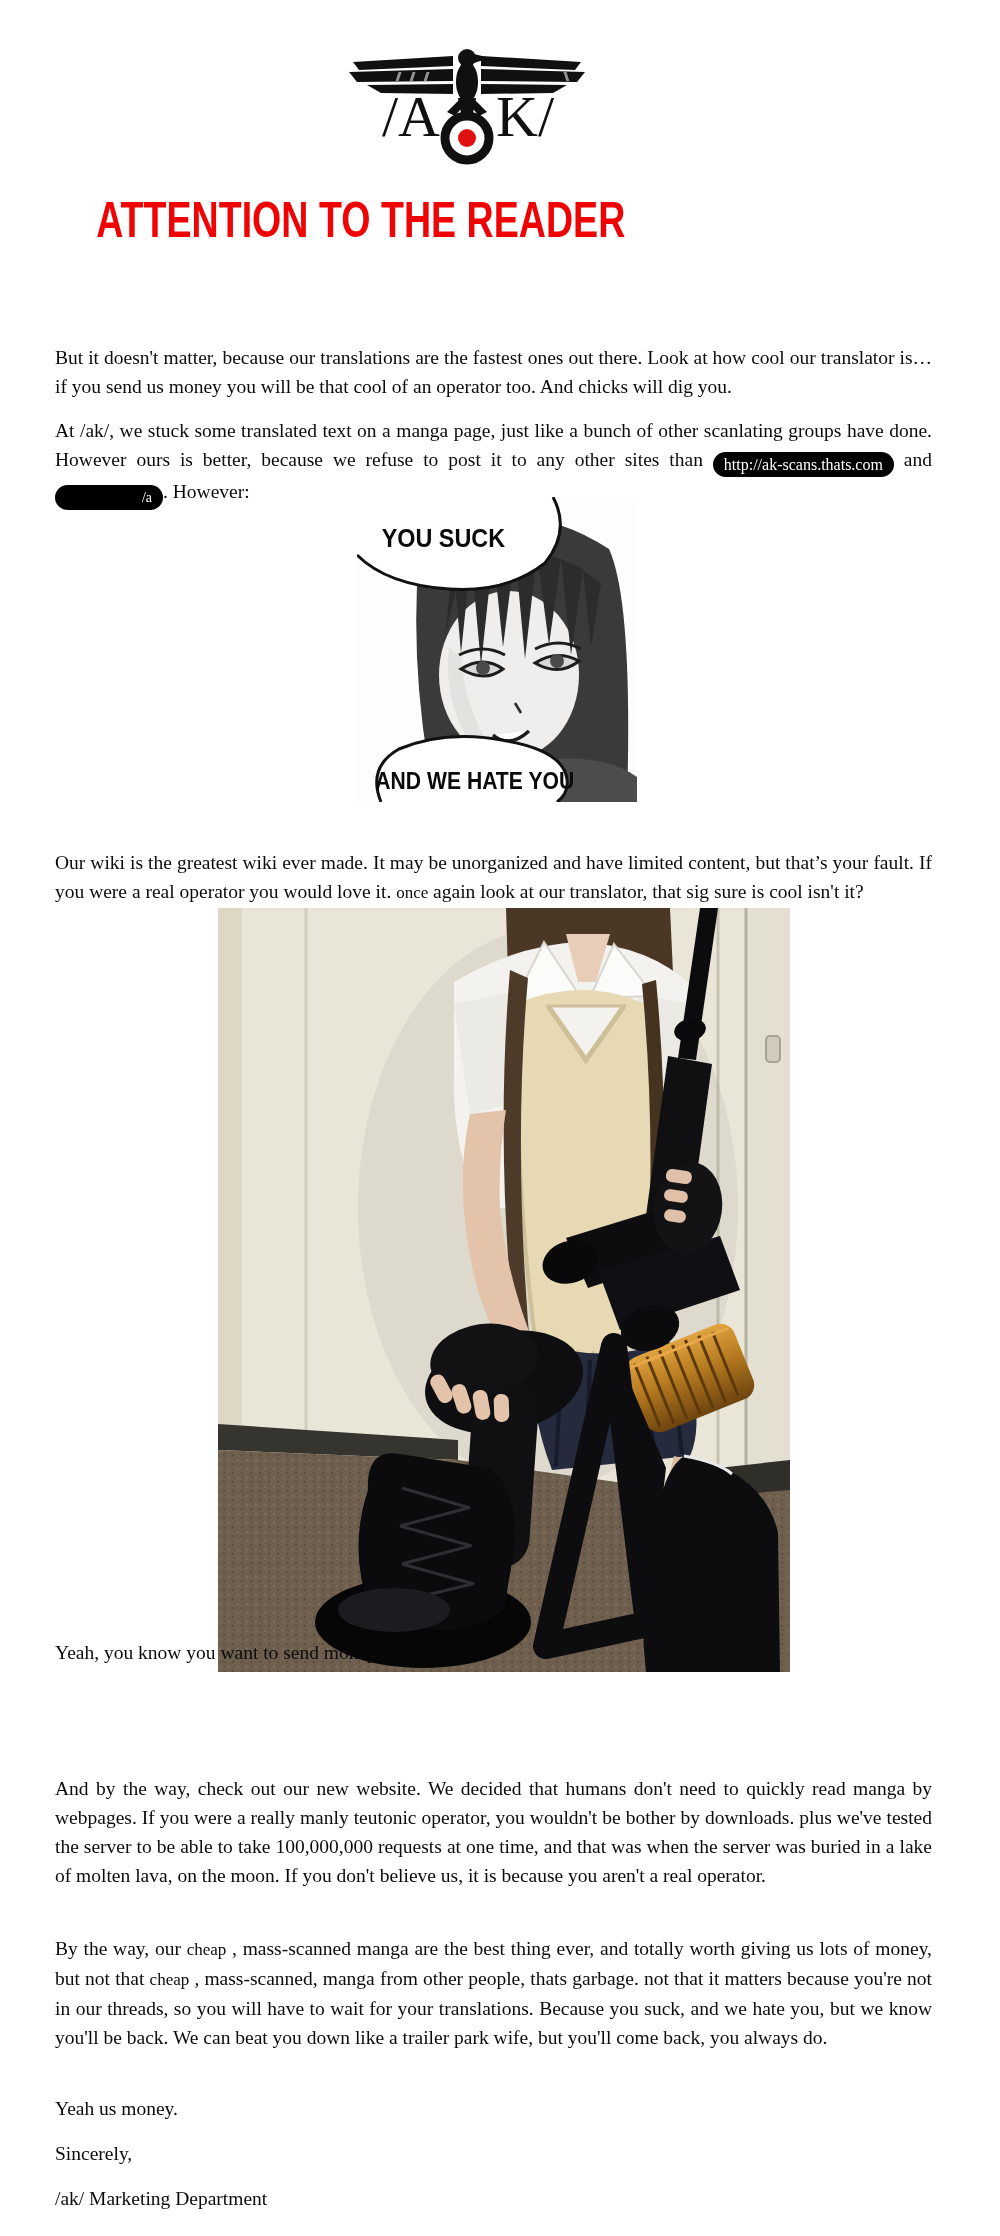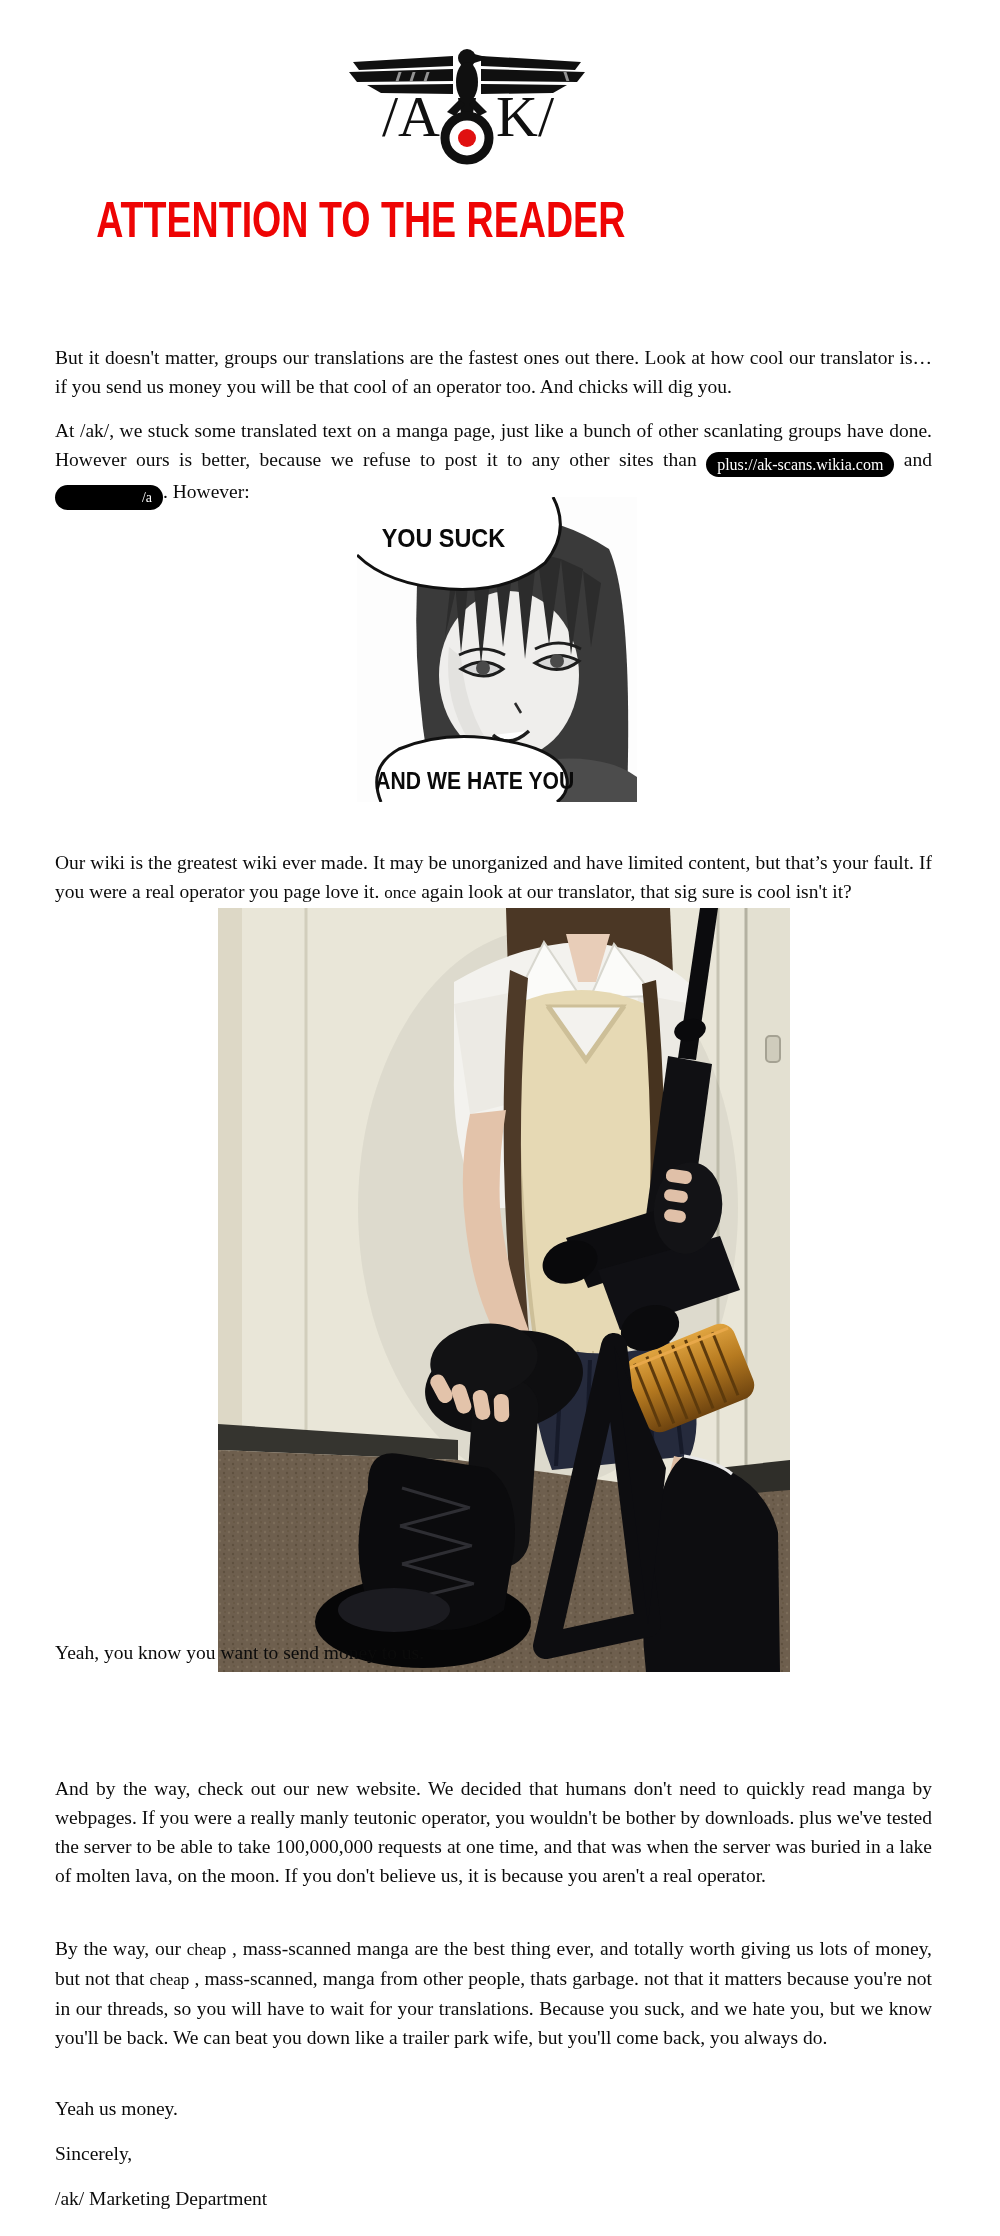--- a/index.html
+++ b/index.html
@@ -69,24 +69,24 @@
       <text x="64" y="90" font-family="Liberation Serif, serif" font-size="58" text-anchor="middle" fill="#101010">/A</text>
       <text x="178" y="90" font-family="Liberation Serif, serif" font-size="58" text-anchor="middle" fill="#101010">K/</text>
     </svg>
   </div>
 
   <div class="title-wrap">
     <span class="title">ATTENTION TO THE READER</span>
   </div>
 
 
-  <p class="para" style="top:323px">But it doesn't matter, groups our translations are the fastest ones out there. Look at how cool our translator is… if you send us money you will be that cool of an operator too. And chicks will dig you.</p>
+  <p class="para" style="top:323px">But it doesn't matter, because our translations are the fastest ones out there. Look at how cool our translator is… if you send us money you will be that cool of an operator too. And chicks will dig you.</p>
 
   <p class="para" style="top:396px"><span>At /ak/, we stuck some translated text on a manga page, just like a bunch of other scanlating groups have done. However ours is better, because we refuse to post it to any other sites than</span>
-    <span class="badge">plus://ak-scans.wikia.com</span>
+    <span class="badge">http://ak-scans.thats.com</span>
     <span>and</span>
     <span class="badge redacted">/a</span><span>. However:</span></p>
 
   <div class="manga">
     <svg viewBox="0 0 280 305" width="280" height="305">
       <rect x="0" y="0" width="280" height="305" fill="#fdfdfd"></rect>
 
       <path d="M62,58 Q150,-14 252,52 Q276,105 270,305 L78,305 Q52,175 62,58 Z" fill="#3a3a3a"></path>
 
       <ellipse cx="152" cy="178" rx="70" ry="84" fill="#efeeec"></ellipse>
@@ -120,21 +120,21 @@
       <path d="M0,0 L196,0 Q214,34 188,66 Q150,96 92,92 Q30,88 0,58 Z" fill="#ffffff"></path>
       <path d="M196,0 Q214,34 188,66 Q150,96 92,92 Q30,88 0,58" fill="none" stroke="#111" stroke-width="3"></path>
       <text x="96" y="50" text-anchor="middle" font-family="Liberation Sans, sans-serif" font-weight="bold" font-size="26" fill="#0a0a0a" transform="scale(0.9,1)">YOU SUCK</text>
 
       <path d="M24,305 Q10,270 42,252 Q90,232 150,244 Q206,254 210,282 Q212,296 200,305 Z" fill="#ffffff"></path>
       <path d="M24,305 Q10,270 42,252 Q90,232 150,244 Q206,254 210,282 Q212,296 200,305" fill="none" stroke="#111" stroke-width="3"></path>
       <text x="128" y="292" text-anchor="middle" font-family="Liberation Sans, sans-serif" font-weight="bold" font-size="23" fill="#0a0a0a" transform="scale(0.92,1)">AND WE HATE YOU</text>
     </svg>
   </div>
 
-  <p class="para" style="top:828px"><span>Our wiki is the greatest wiki ever made. It may be unorganized and have limited content, but that’s your fault. If you were a real operator you page love it. </span><span class="altfont">once</span><span> again look at our translator, that sig sure is cool isn't it?</span></p>
+  <p class="para" style="top:828px"><span>Our wiki is the greatest wiki ever made. It may be unorganized and have limited content, but that’s your fault. If you were a real operator you would love it. </span><span class="altfont">once</span><span> again look at our translator, that sig sure is cool isn't it?</span></p>
 
   <div class="photo">
     <svg viewBox="0 0 572 764" width="572" height="764">
       <defs>
         <linearGradient id="amber" x1="0" y1="0" x2="0" y2="1">
           <stop offset="0" stop-color="#e0a440"></stop>
           <stop offset="0.45" stop-color="#b67a20"></stop>
           <stop offset="1" stop-color="#6d430f"></stop>
         </linearGradient>
         <pattern id="carpet" width="9" height="9" patternUnits="userSpaceOnUse">

